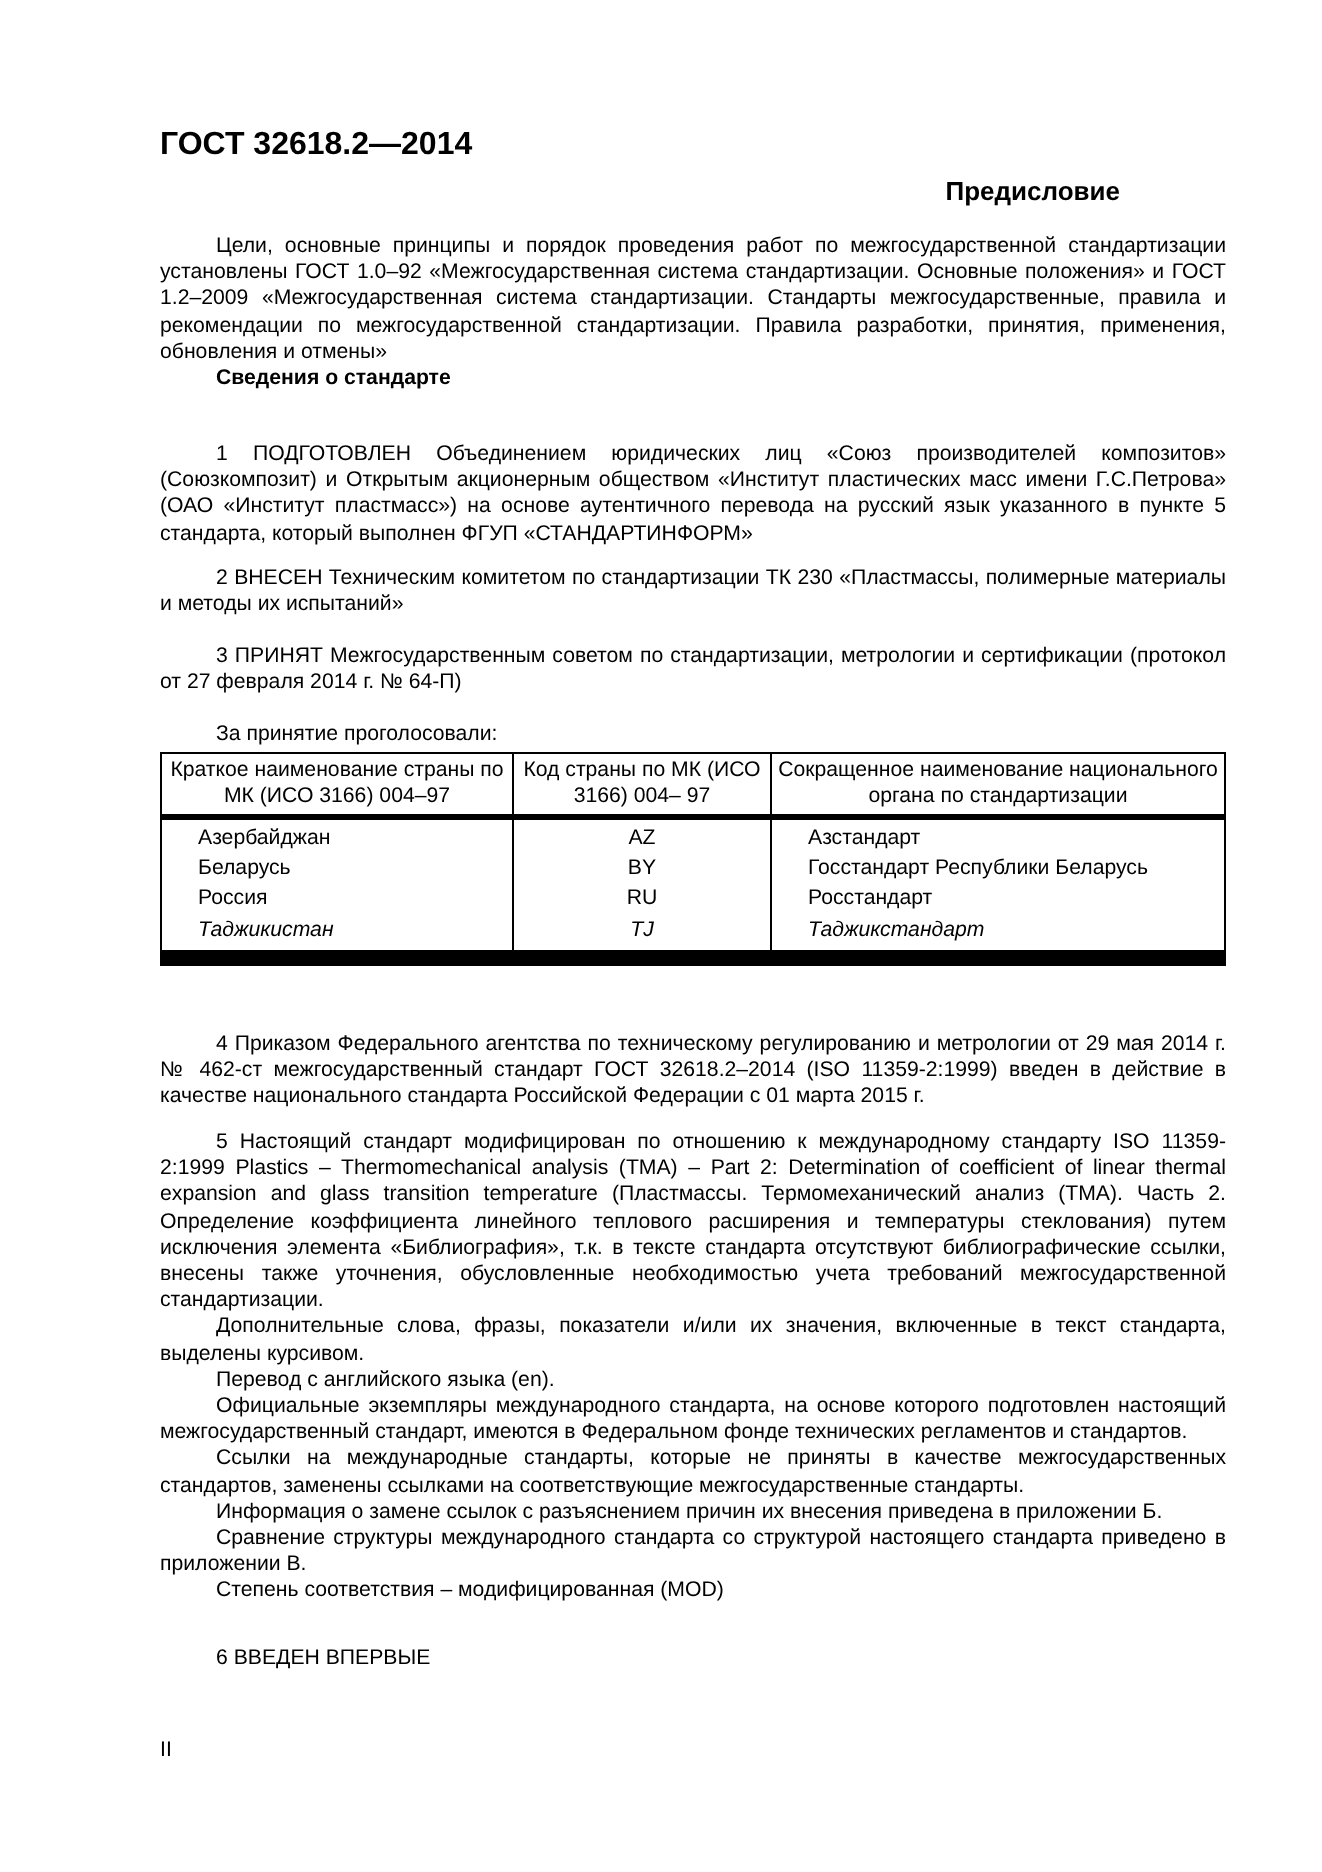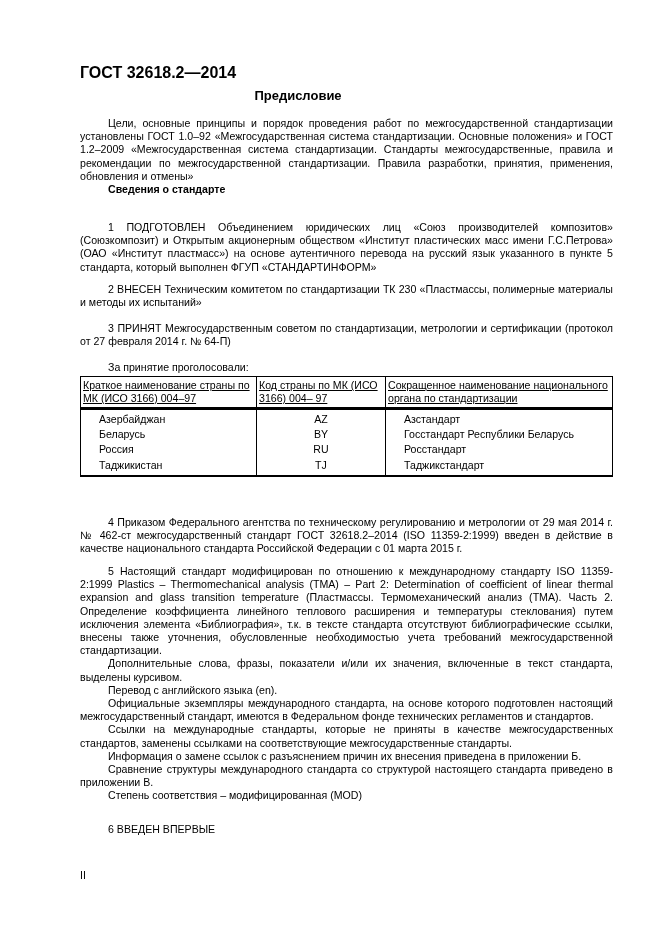--- a/index.html
+++ b/index.html
@@ -3,35 +3,35 @@
 <meta charset="utf-8">
 <style>
   html, body { margin: 0; padding: 0; background: #ffffff; }
   body {
     width: 661px; height: 936px; position: relative; overflow: hidden;
     font-family: "Liberation Sans", sans-serif; color: #000;
     font-size: 10.6px;
   }
   .page { position: absolute; left: 0; top: 0; width: 661px; height: 936px; }
   .hdr { position: absolute; left: 80px; top: 64px; font-weight: bold; font-size: 16px; }
-  .title { position: absolute; left: 0; width: 560px; top: 88px; text-align: center; font-weight: bold; font-size: 13px; padding-left: 36px; box-sizing: border-box; }
+  .title { position: absolute; left: 0; width: 560px; top: 88px; text-align: right; font-weight: bold; font-size: 13px; padding-left: 36px; box-sizing: border-box; }
   .block { position: absolute; left: 80px; width: 533px; line-height: 13.2px; text-align: justify; }
   .block p { margin: 0; }
   .ind { text-indent: 28px; }
   .sub { position: absolute; left: 108px; font-weight: bold; }
   table.votes {
     position: absolute; left: 80px; top: 376px; width: 533px;
     border-collapse: collapse; font-size: 10.6px;
   }
   table.votes th {
     font-weight: normal; border: 1px solid #000; border-bottom: 3px solid #000;
-    padding: 1px 2px; line-height: 13px; text-align: left; height: 28px; text-decoration: underline;
+    padding: 1px 2px; line-height: 13px; text-align: center; height: 28px;
   }
   table.votes td { border-left: 1px solid #000; border-right: 1px solid #000; padding: 0 18px; line-height: 15.2px; }
-  table.votes tr.last td { border-bottom: 2px solid #000000; padding-bottom: 2px; }
+  table.votes tr.last td { border-bottom: 8px solid #000000; padding-bottom: 2px; font-style: italic; }
   table.votes td.code { text-align: center; }
   .c1 { width: 171px; } .c2 { width: 124px; }
   .pagenum { position: absolute; left: 80px; top: 869px; }
 </style>
 </head>
 <body>
 
 <div class="page">
   <div class="hdr">ГОСТ 32618.2—2014</div>
   <div class="title">Предисловие</div>

